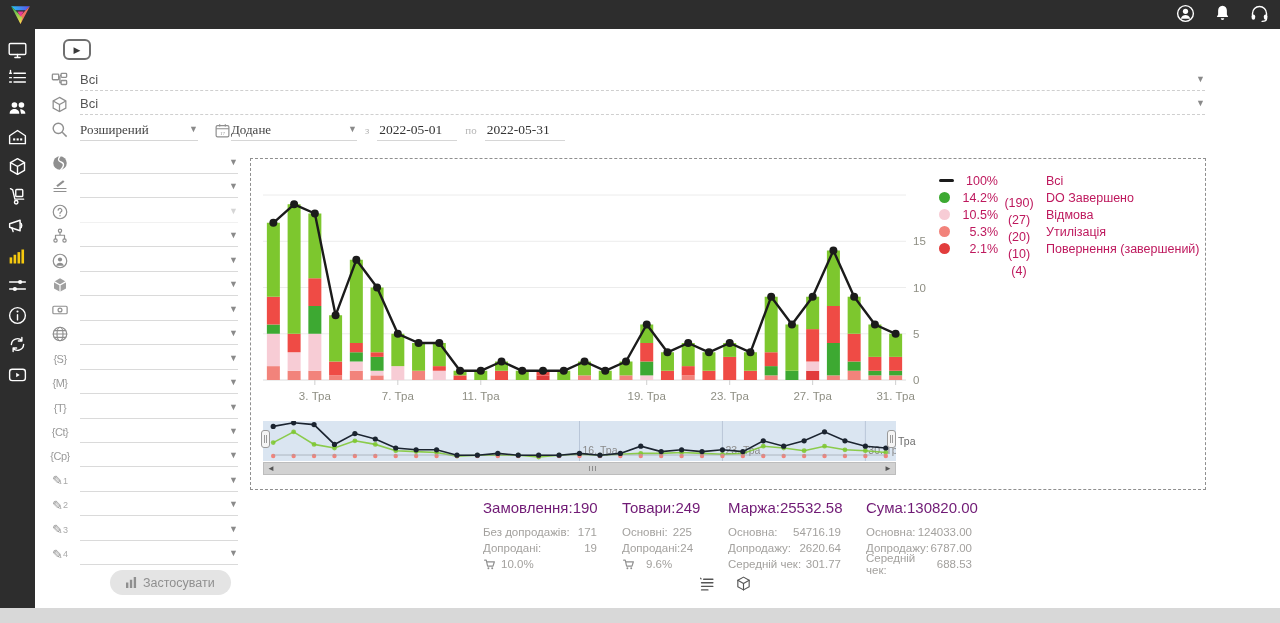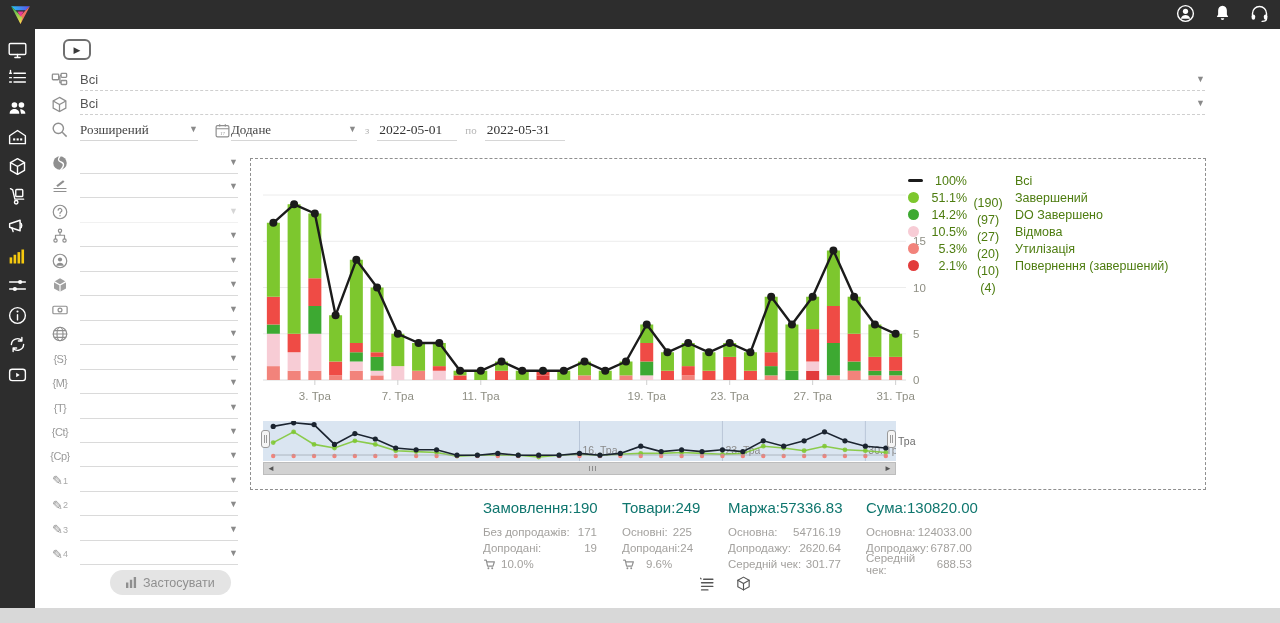--- a/index.html
+++ b/index.html
@@ -38,41 +38,41 @@
                display:flex;align-items:center;justify-content:center;}
   .tag-txt{font-family:"Liberation Sans",sans-serif;color:#9a9a9a;font-size:11px;letter-spacing:-0.5px;}
   .pencil-txt{color:#8f8f8f;font-size:13px;}
   .pencil-sub{font-size:9px;color:#aaa;}
   #apply-btn{position:absolute;left:110px;top:570px;height:25px;padding:0 16px;border:none;border-radius:13px;
              background:#e4e4e4;color:#8f8f8f;font-size:12.5px;display:flex;align-items:center;gap:6px;
              cursor:pointer;font-family:"Liberation Sans",sans-serif;}
   
   #chart-panel{position:absolute;left:250px;top:158px;width:956px;height:332px;border:1px dashed #8f8f8f;}
   #main-chart{position:absolute;left:0;top:0;}
-  #legend{position:absolute;left:657px;top:13px;font-size:12.5px;color:#4d7c0f;}
+  #legend{position:absolute;left:688px;top:13px;font-size:12.5px;color:#be185d;}
   .lg-row{display:flex;align-items:center;height:17px;}
   .lg-marker{width:15px;display:flex;justify-content:flex-start;align-items:center;}
   .lg-dot{width:11px;height:11px;border-radius:50%;}
   .lg-line{width:15px;height:3px;background:#1b1b1b;border-radius:2px;}
   .lg-pct{width:44px;text-align:right;}
   .lg-count{width:42px;text-align:center;margin-top:44px;}
   .lg-label{margin-left:6px;white-space:nowrap;}
   
   #minimap{position:absolute;left:12px;top:262px;width:633px;height:40px;}
   .mm-handle{position:absolute;top:271px;width:9px;height:18px;background:#f5f5f5;border:1px solid #9a9a9a;
              border-radius:3px;z-index:5;cursor:ew-resize;display:flex;align-items:center;justify-content:center;gap:1px;}
   .mm-handle i{display:block;width:1px;height:8px;background:#9a9a9a;}
   #mm-label-right{position:absolute;left:647px;top:276px;font-size:10.5px;color:#6d6d6d;}
   #scrollbar{position:absolute;left:12px;top:303px;width:633px;height:13px;background:#d2d2d2;
              border:1px solid #bdbdbd;display:flex;align-items:center;justify-content:space-between;cursor:pointer;}
   #scrollbar .sb-arrow{font-size:8px;color:#555;padding:0 3px;cursor:pointer;}
   #scrollbar .sb-grip{color:#777;font-size:8px;letter-spacing:1px;padding-left:27px;}
   
   #stats{position:absolute;left:483px;top:499px;display:flex;}
-  .stat-col .stat-title{display:flex;justify-content:space-between;font-size:15px;color:#0f766e;margin-bottom:8px;}
+  .stat-col .stat-title{display:flex;justify-content:space-between;font-size:15px;color:#701a75;margin-bottom:8px;}
   .stat-col .stat-title .sv{font-weight:400;}
   .stat-sub{display:flex;justify-content:space-between;align-items:center;font-size:11.5px;color:#a3a19e;height:16px;}
   .stat-sub .cart{color:#8f8f8f;}
   #footer-icons{position:absolute;left:698px;top:575px;display:flex;gap:20px;color:#555;}
   .footer-icon{width:17px;height:17px;cursor:pointer;}
 </style>
 </head>
 <body>
 
 <div id="app">
@@ -534,28 +534,20 @@
         <div class="lg-row">
           <span class="lg-marker">
             <span class="lg-line"></span>
           </span>
     <span class="lg-pct">100%</span>
     <span class="lg-count">(190)</span>
     <span class="lg-label">Всі</span>
         </div>
         <div class="lg-row">
           <span class="lg-marker">
-            <span class="lg-dot" style="background:#7dc72e"></span>
-          </span>
-    <span class="lg-pct">51.1%</span>
-    <span class="lg-count">(97)</span>
-    <span class="lg-label">Завершений</span>
-        </div>
-        <div class="lg-row">
-          <span class="lg-marker">
             <span class="lg-dot" style="background:#3da932"></span>
           </span>
     <span class="lg-pct">14.2%</span>
     <span class="lg-count">(27)</span>
     <span class="lg-label">DO Завершено</span>
         </div>
         <div class="lg-row">
           <span class="lg-marker">
             <span class="lg-dot" style="background:#f7ccd5"></span>
           </span>
@@ -742,21 +734,21 @@
               <path d="M3 4 H6 L8.5 15 H18.5 L21 7 H7" stroke-width="2.2"></path>
               <circle cx="10" cy="19" r="1.8" fill="currentColor" stroke="none"></circle>
               <circle cx="17" cy="19" r="1.8" fill="currentColor" stroke="none"></circle>
             </svg></span>
           <span style="margin-left:11px;margin-right:auto">9.6%</span>
         </div>
       </div>
       <div class="stat-col" style="width: 113px; margin-right: 25px;">
         <div class="stat-title">
       <span>Маржа:</span>
-      <span class="sv">57336.83</span>
+      <span class="sv">25532.58</span>
         </div>
         <div class="stat-sub">
           <span>Основна:</span>
           <span>54716.19</span>
         </div>
         <div class="stat-sub">
           <span>Допродажу:</span>
           <span>2620.64</span>
         </div>
         <div class="stat-sub">

